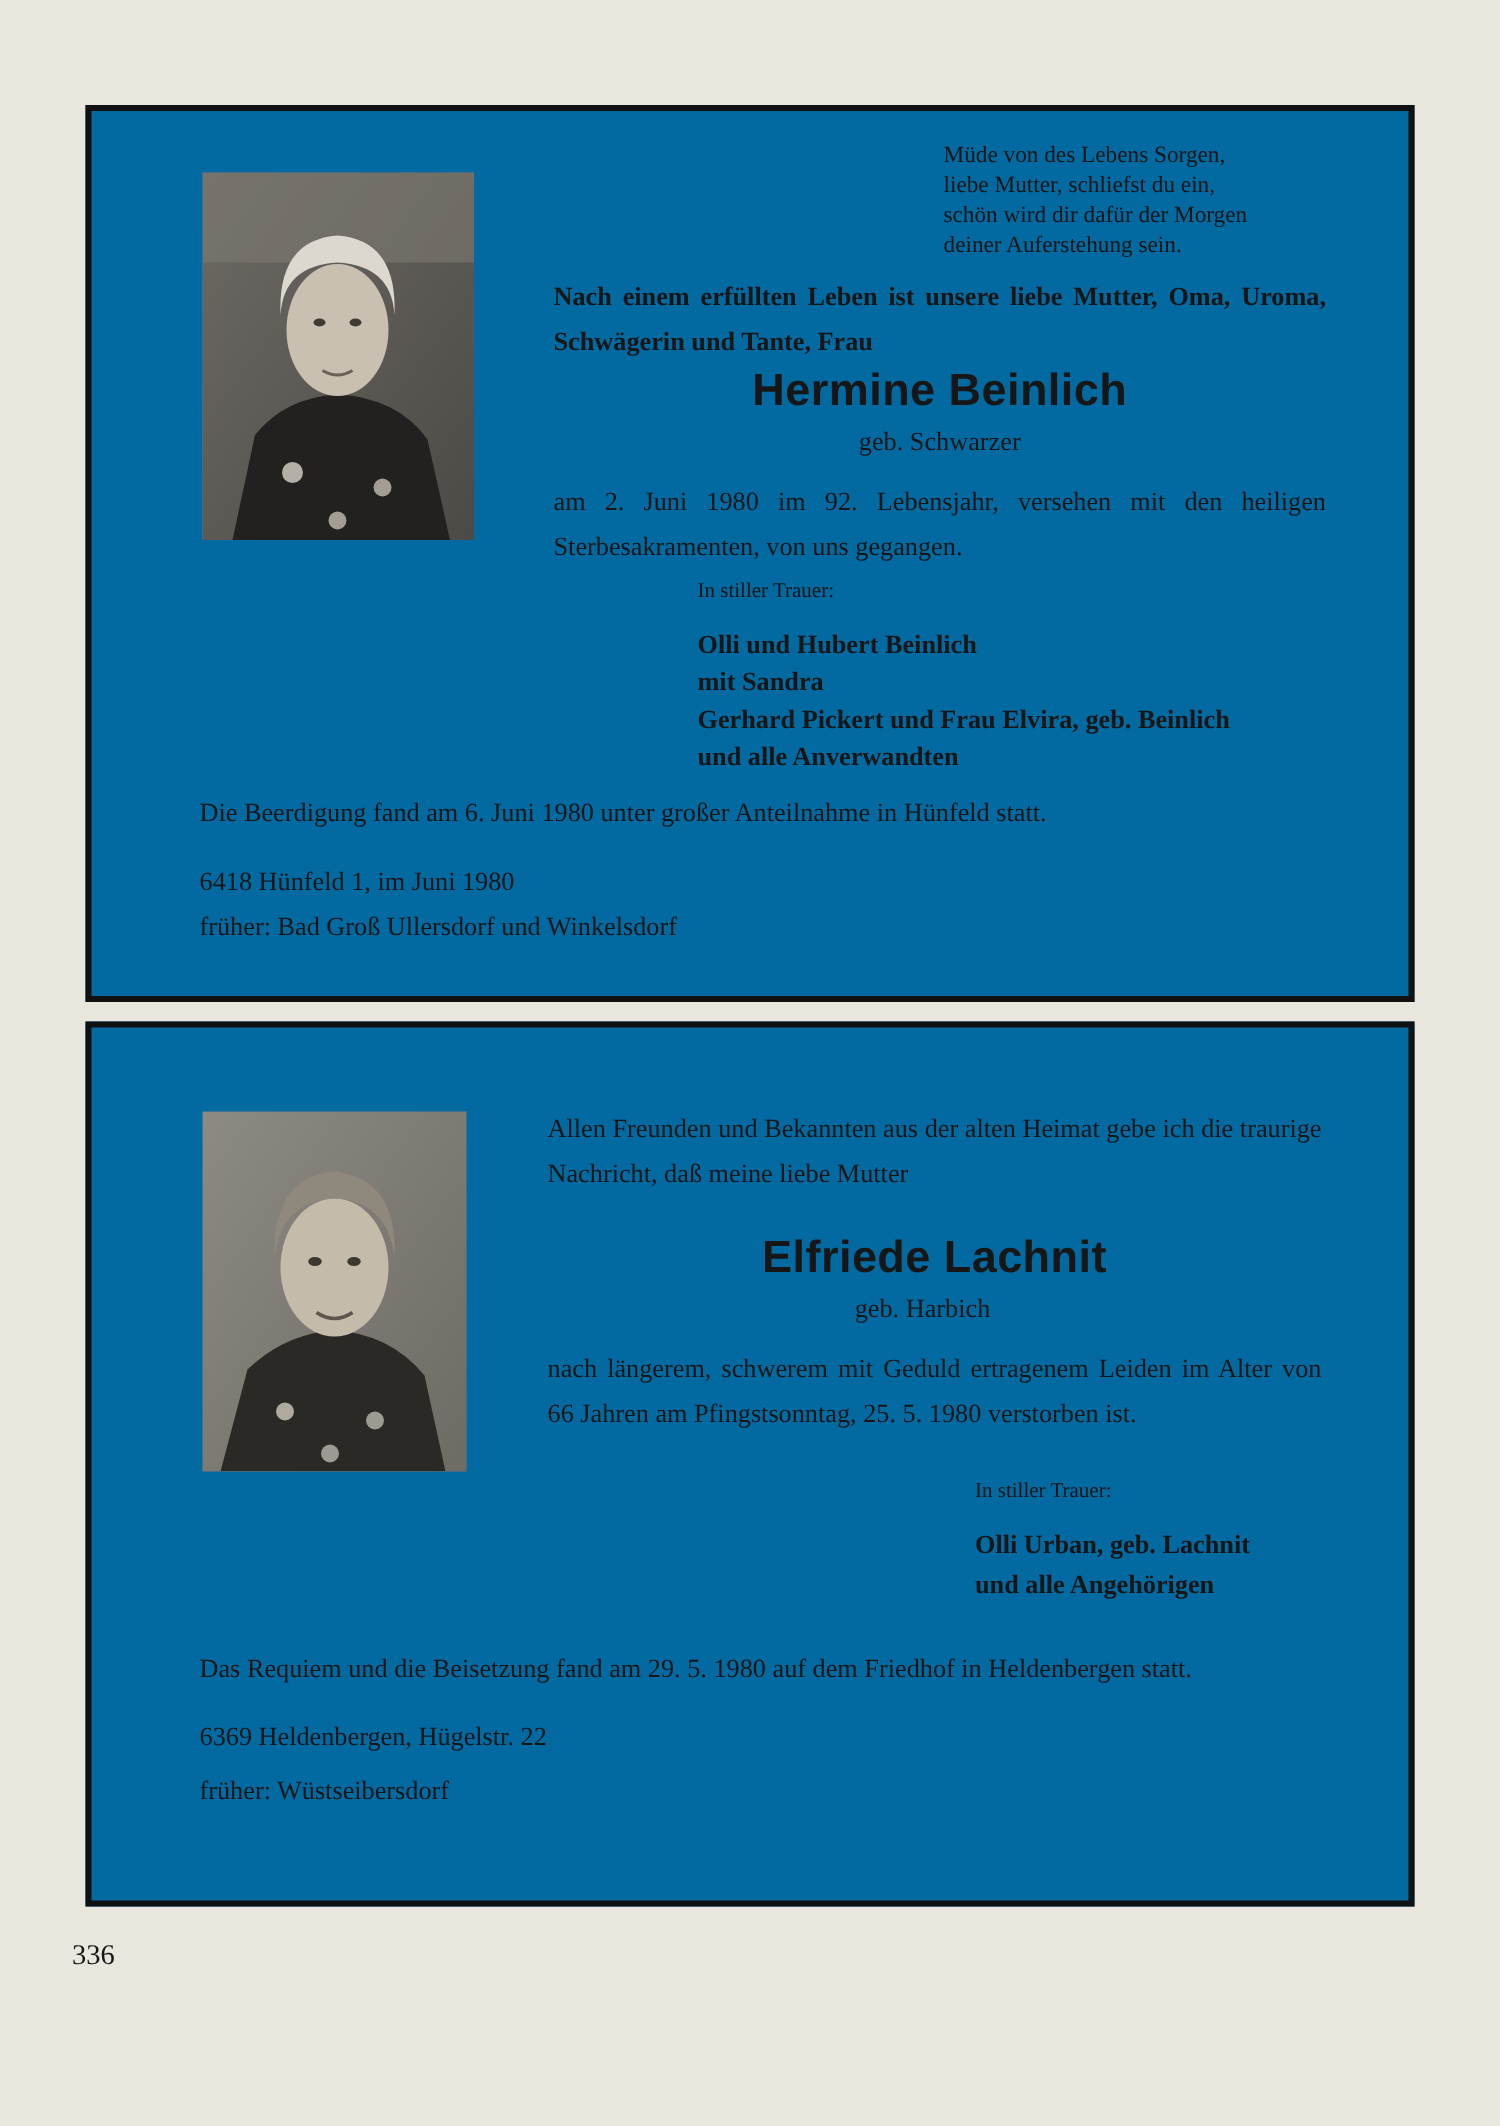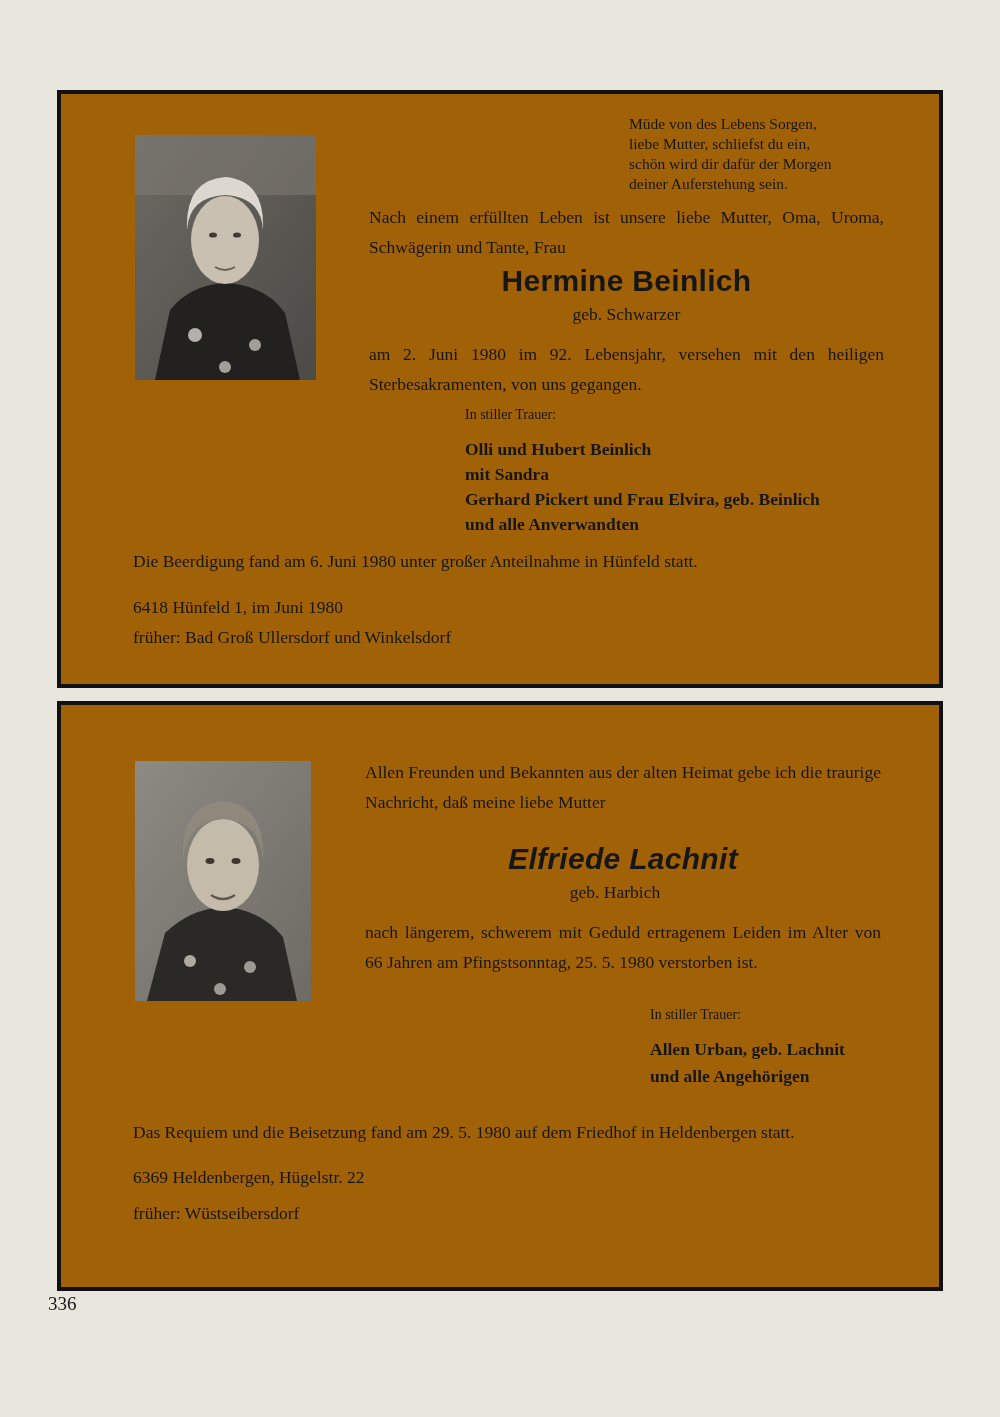--- a/index.html
+++ b/index.html
@@ -12,23 +12,22 @@
     position: relative;
     background: #e9e6de;
     font-family: "Liberation Serif", serif;
     color: #161616;
     overflow: hidden;
   }
   .notice-box {
     position: absolute;
     left: 57px;
     width: 878px;
-    background: #a16207;
+    background: #0369a1;
     border: 4px solid #111;
-    margin-top: 20px;
   }
   #box-1 { top: 70px; height: 590px; }
   #box-2 { top: 681px; height: 582px; }
 
   .photo {
     position: absolute;
     overflow: hidden;
     background: #777;
   }
   .photo svg { display: block; width: 100%; height: 100%; }
@@ -112,21 +111,21 @@
     </svg>
   </div>
 
   <div class="poem" style="left:568px; top:20px; width:280px;">
     <div>Müde von des Lebens Sorgen,</div>
     <div>liebe Mutter, schliefst du ein,</div>
     <div>schön wird dir dafür der Morgen</div>
     <div>deiner Auferstehung sein.</div>
   </div>
 
-  <div class="para" style="left:308px; top:108px; width:515px;">Nach einem erfüllten Leben ist unsere liebe Mutter, Oma, Uroma, Schwägerin und Tante, Frau</div>
+  <div class="para" style="left:308px; top:108px; width:515px;font-weight:bold;">Nach einem erfüllten Leben ist unsere liebe Mutter, Oma, Uroma, Schwägerin und Tante, Frau</div>
 
   <div class="deceased-name" style="left:308px; top:170px; width:515px;">Hermine Beinlich</div>
 
   <div class="maiden-name" style="left:308px; top:210px; width:515px;">geb. Schwarzer</div>
 
   <div class="para" style="left:308px; top:245px; width:515px;">am 2. Juni 1980 im 92. Lebensjahr, versehen mit den heiligen Sterbesakramenten, von uns gegangen.</div>
 
   <div class="mourning-label" style="left:404px; top:313px;">In stiller Trauer:</div>
 
   <div class="mourners" style="left:404px; top:343px;">
@@ -161,30 +160,30 @@
       <ellipse cx="88" cy="104" rx="36" ry="46" fill="#c4bbab"></ellipse>
       <path d="M48 98 Q46 44 88 40 Q130 44 128 98 Q124 60 88 58 Q52 60 48 98 Z" fill="#8f897d"></path>
       <ellipse cx="75" cy="100" rx="4.5" ry="3" fill="#3c372f"></ellipse>
       <ellipse cx="101" cy="100" rx="4.5" ry="3" fill="#3c372f"></ellipse>
       <path d="M76 134 Q88 142 100 134" stroke="#5f574c" stroke-width="2.4" fill="none"></path>
     </svg>
   </div>
 
   <div class="para" style="left:304px; top:52px; width:516px;">Allen Freunden und Bekannten aus der alten Heimat gebe ich die traurige Nachricht, daß meine liebe Mutter</div>
 
-  <div class="deceased-name" style="left:304px; top:137px; width:516px;font-style:italic;">Elfriede Lachnit</div>
+  <div class="deceased-name" style="left:304px; top:137px; width:516px;">Elfriede Lachnit</div>
 
   <div class="maiden-name" style="left:296px; top:177px; width:516px;">geb. Harbich</div>
 
   <div class="para" style="left:304px; top:212px; width:516px;">nach längerem, schwerem mit Geduld ertragenem Leiden im Alter von 66 Jahren am Pfingstsonntag, 25. 5. 1980 verstorben ist.</div>
 
   <div class="mourning-label" style="left:589px; top:302px;">In stiller Trauer:</div>
 
   <div class="mourners" style="left:589px; top:331px; line-height:27px;">
-    <div>Allen Urban, geb. Lachnit</div>
+    <div>Olli Urban, geb. Lachnit</div>
     <div>und alle Angehörigen</div>
   </div>
 
   <div class="para" style="left:72px; top:412px; width:750px;">Das Requiem und die Beisetzung fand am 29. 5. 1980 auf dem Friedhof in Heldenbergen statt.</div>
 
   <div class="plain-line" style="left:72px; top:462px;">6369 Heldenbergen, Hügelstr. 22</div>
 
   <div class="plain-line" style="left:72px; top:498px;">früher: Wüstseibersdorf</div>
 </div>
 

